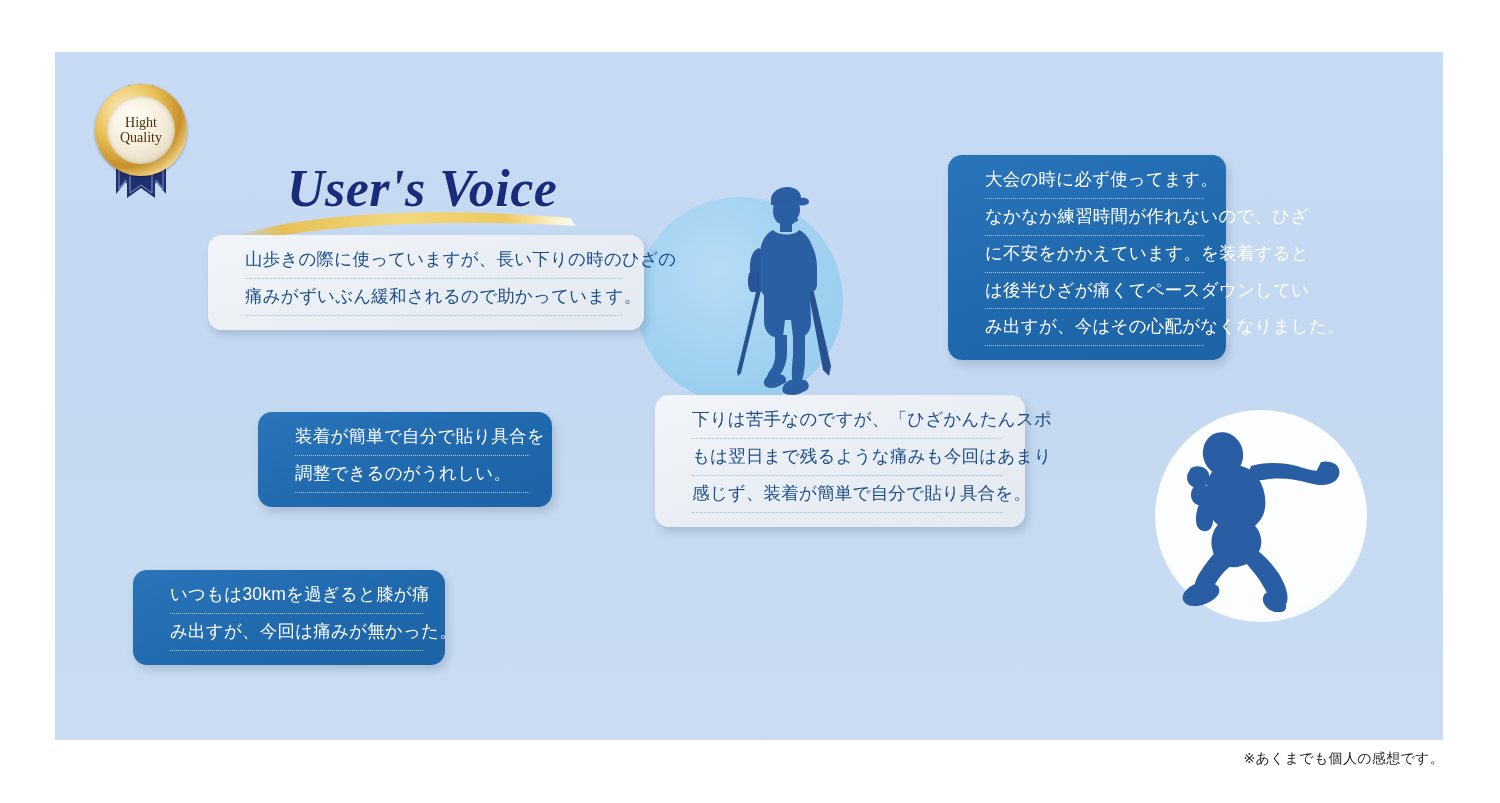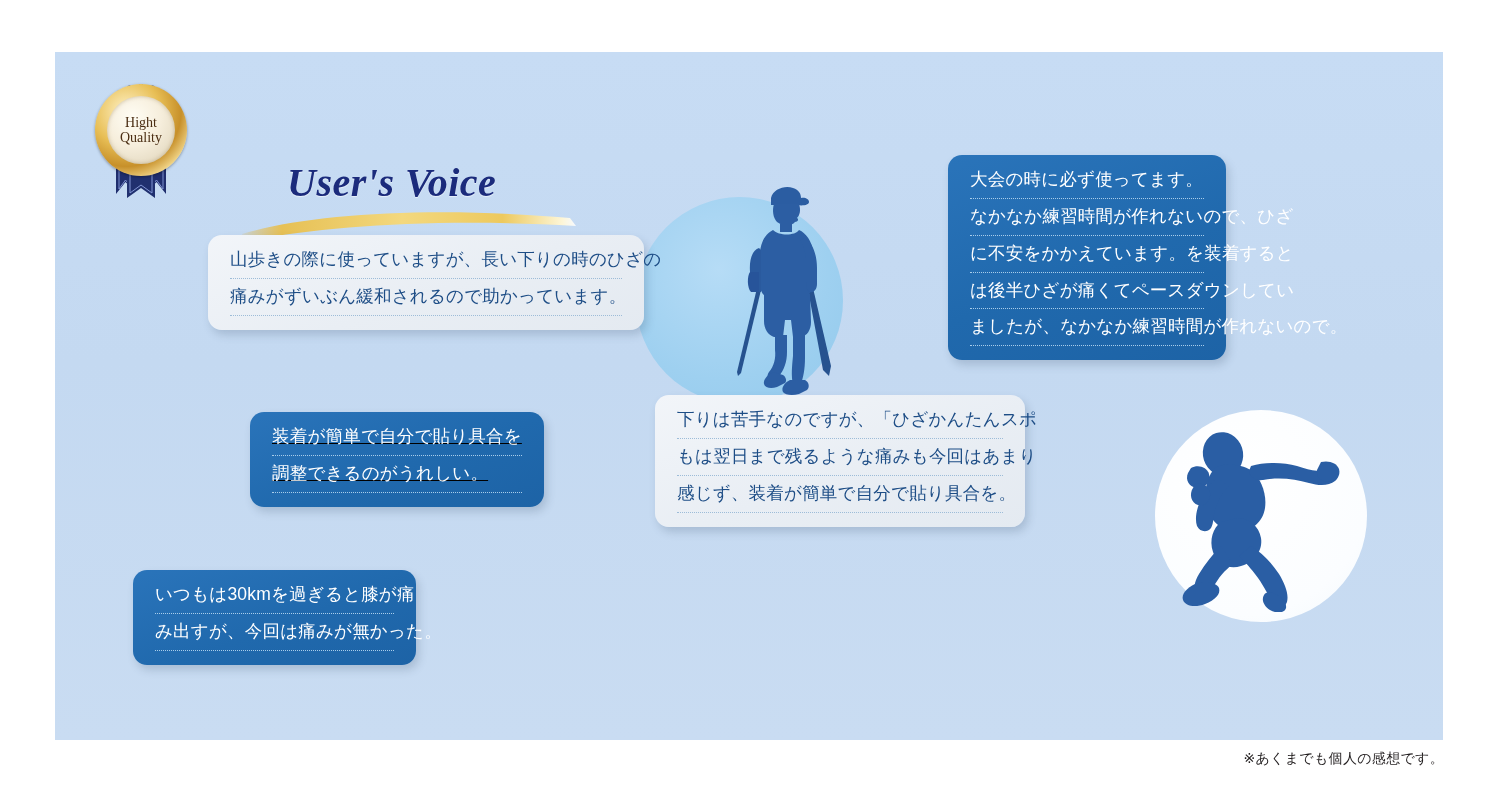--- a/index.html
+++ b/index.html
@@ -48,21 +48,21 @@
     font-size: 14px;
     text-align: center;
     box-shadow: inset 0 0 4px rgba(120,90,30,.35);
   }
   .badge .studs { position: absolute; left: 6px; top: 0; width: 92px; height: 92px; }
 
   .title {
     position: absolute; left: 232px; top: 107px;
     font-family: "Liberation Serif", "DejaVu Serif", serif;
     font-style: italic; font-weight: bold;
-    font-size: 40px;
+    font-size: 52px;
     color: #1b2b7c;
     letter-spacing: 0.5px;
     text-shadow: 0 1px 1px rgba(255,255,255,.6);
   }
   .swoosh { position: absolute; left: 185px; top: 152px; width: 340px; height: 44px; }
 
   
   .circle-hike {
     position: absolute; left: 581px; top: 145px;
     width: 207px; height: 207px; border-radius: 50%;
@@ -74,21 +74,21 @@
     position: absolute; left: 1100px; top: 358px;
     width: 212px; height: 212px; border-radius: 50%;
     background: radial-gradient(circle at 40% 35%, #ffffff 0%, #fbfdff 70%, #f2f8fc 100%);
   }
   .runner { position: absolute; left: 1110px; top: 370px; width: 195px; height: 190px; }
 
   
   .bubble {
     position: absolute;
     border-radius: 14px;
-    padding: 16px 22px 14px 22px;
+    padding: 16px 22px 14px 37px;
     box-shadow: 3px 5px 9px rgba(60,80,110,.22);
   }
   .bubble .line {
     font-size: 17.5px;
     line-height: 1.02;
     white-space: nowrap;
     padding-bottom: 9px;
     margin-bottom: 9px;
     letter-spacing: .2px;
   }
@@ -106,23 +106,23 @@
     background: linear-gradient(160deg, #2a74ba 0%, #2069ad 55%, #1d63a6 100%);
   }
   .bubble.blue .line {
     color: #ffffff;
     border-bottom: 1.6px dotted #a9cdea;
   }
 
   
   #bubble-hiking   { left: 153px; top: 183px; width: 436px; }
   #bubble-race     { left: 893px; top: 103px; width: 278px; }
-  #bubble-fit      { left: 195px; top: 360px; width: 294px; text-decoration: underline; }
+  #bubble-fit      { left: 203px; top: 360px; width: 294px; }
   #bubble-downhill { left: 600px; top: 343px; width: 370px; }
-  #bubble-marathon { left: 78px; top: 518px; width: 283px; }
+  #bubble-marathon { left: 78px; top: 518px; width: 312px; }
 
   
   .footnote {
     position: absolute; right: 56px; top: 750px;
     font-size: 14px; color: #231f20;
     letter-spacing: .3px;
   }
 </style>
 </head>
 <body>
@@ -250,21 +250,21 @@
     <div id="bubble-hiking" class="bubble light">
       <div class="line">山歩きの際に使っていますが、長い下りの時のひざの</div>
       <div class="line">痛みがずいぶん緩和されるので助かっています。</div>
     </div>
 
     <div id="bubble-race" class="bubble blue">
       <div class="line">大会の時に必ず使ってます。</div>
       <div class="line">なかなか練習時間が作れないので、ひざ</div>
       <div class="line">に不安をかかえています。を装着すると</div>
       <div class="line">は後半ひざが痛くてペースダウンしてい</div>
-      <div class="line">ましたが、なかなか練習時間が作れないので。</div>
+      <div class="line">み出すが、今はその心配がなくなりました。</div>
     </div>
 
     <div id="bubble-fit" class="bubble blue">
       <div class="line">装着が簡単で自分で貼り具合を</div>
       <div class="line">調整できるのがうれしい。</div>
     </div>
 
     <div id="bubble-downhill" class="bubble light">
       <div class="line">下りは苦手なのですが、「ひざかんたんスポ</div>
       <div class="line">もは翌日まで残るような痛みも今回はあまり</div>

